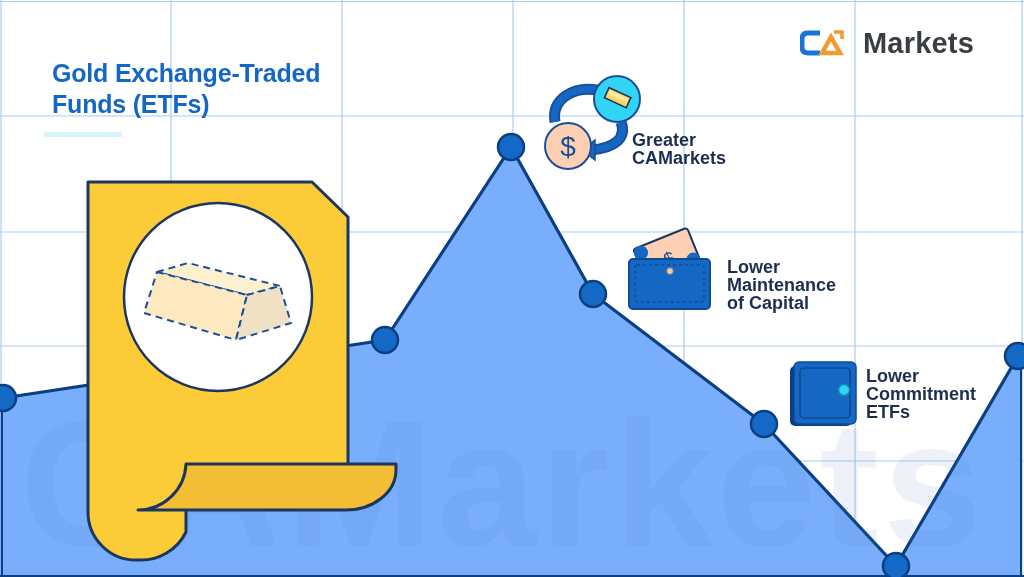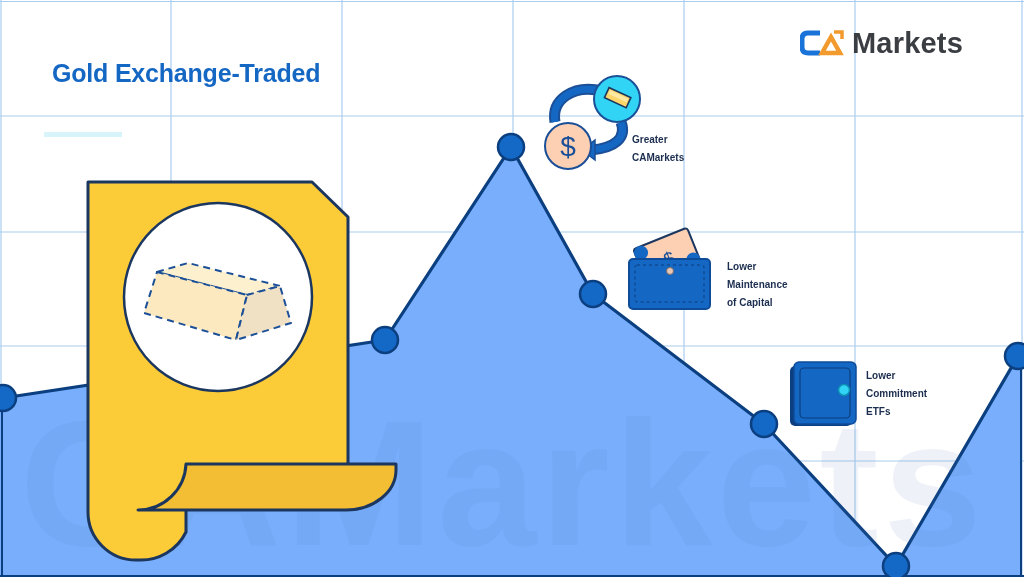--- a/index.html
+++ b/index.html
@@ -1,22 +1,22 @@
 <!DOCTYPE html>
 <html><head>
 <meta charset="utf-8">
 <style>
   html, body { margin:0; padding:0; }
   body { width:1024px; height:577px; overflow:hidden; background:#ffffff; position:relative; font-family:"Liberation Sans", sans-serif; }
   .stage { position:absolute; left:0; top:0; width:1024px; height:577px; }
   .title { position:absolute; left:44px; top:58px; color:#1567c4; font-weight:bold; font-size:25px; line-height:31px; letter-spacing:-0.2px;margin-left:8px; }
   .title-underline { position:absolute; left:44px; top:132px; width:78px; height:5px; background:#d8f4fb; }
   .logo { position:absolute; left:800px; top:26px; display:flex; align-items:center; }
-  .logo-text { font-weight:bold; font-size:29px; color:#3a3d42; letter-spacing:0.2px; line-height:34px; margin-left:8px; }
-  .feature-label { position:absolute; color:#1c2e4f; font-weight:bold; font-size:10px; line-height:18px; }
+  .logo-text { font-weight:bold; font-size:29px; color:#3a3d42; letter-spacing:0.2px; line-height:34px; margin-left:19px; }
+  .feature-label { position:absolute; color:#1c2e4f; font-weight:bold; font-size:18px; line-height:18px; }
 </style>
 </head>
 <body>
 
 <div class="stage">
 
   <svg width="1024" height="577" style="position:absolute;left:0;top:0">
     <g stroke="#a9cdee" stroke-width="1.2">
       <line x1="1" y1="0" x2="1" y2="577"></line>
       <line x1="171" y1="0" x2="171" y2="577"></line>
@@ -60,20 +60,21 @@
 
     <g stroke="#1b4f97" stroke-width="2" stroke-dasharray="7,5" stroke-linejoin="round">
       <polygon points="97,112 128,103 220,126 187,135" fill="#fdf0cf"></polygon>
       <polygon points="97,112 187,135 176,180 84,153" fill="#fde9bf"></polygon>
       <polygon points="187,135 220,126 231,163 176,180" fill="#f1e1c4"></polygon>
     </g>
   </svg>
 
   <div class="title">
     <div>Gold Exchange-Traded</div>
+    <div>Funds (ETFs)</div>
   </div>
   <div class="title-underline"></div>
 
   <div class="logo">
     <svg width="44" height="26">
       <path d="M20,3 L8,3 Q2,3 2,9 L2,17 Q2,23 8,23 L20,23" fill="none" stroke="#1a73d9" stroke-width="5"></path>
       <path d="M22,23 L31,7 L40,23 Z" fill="none" stroke="#f29a2e" stroke-width="4.5" stroke-linejoin="miter"></path>
       <path d="M34,2 L42,2 L42,9" fill="none" stroke="#f29a2e" stroke-width="3.5"></path>
     </svg>
     <span class="logo-text">Markets</span>

